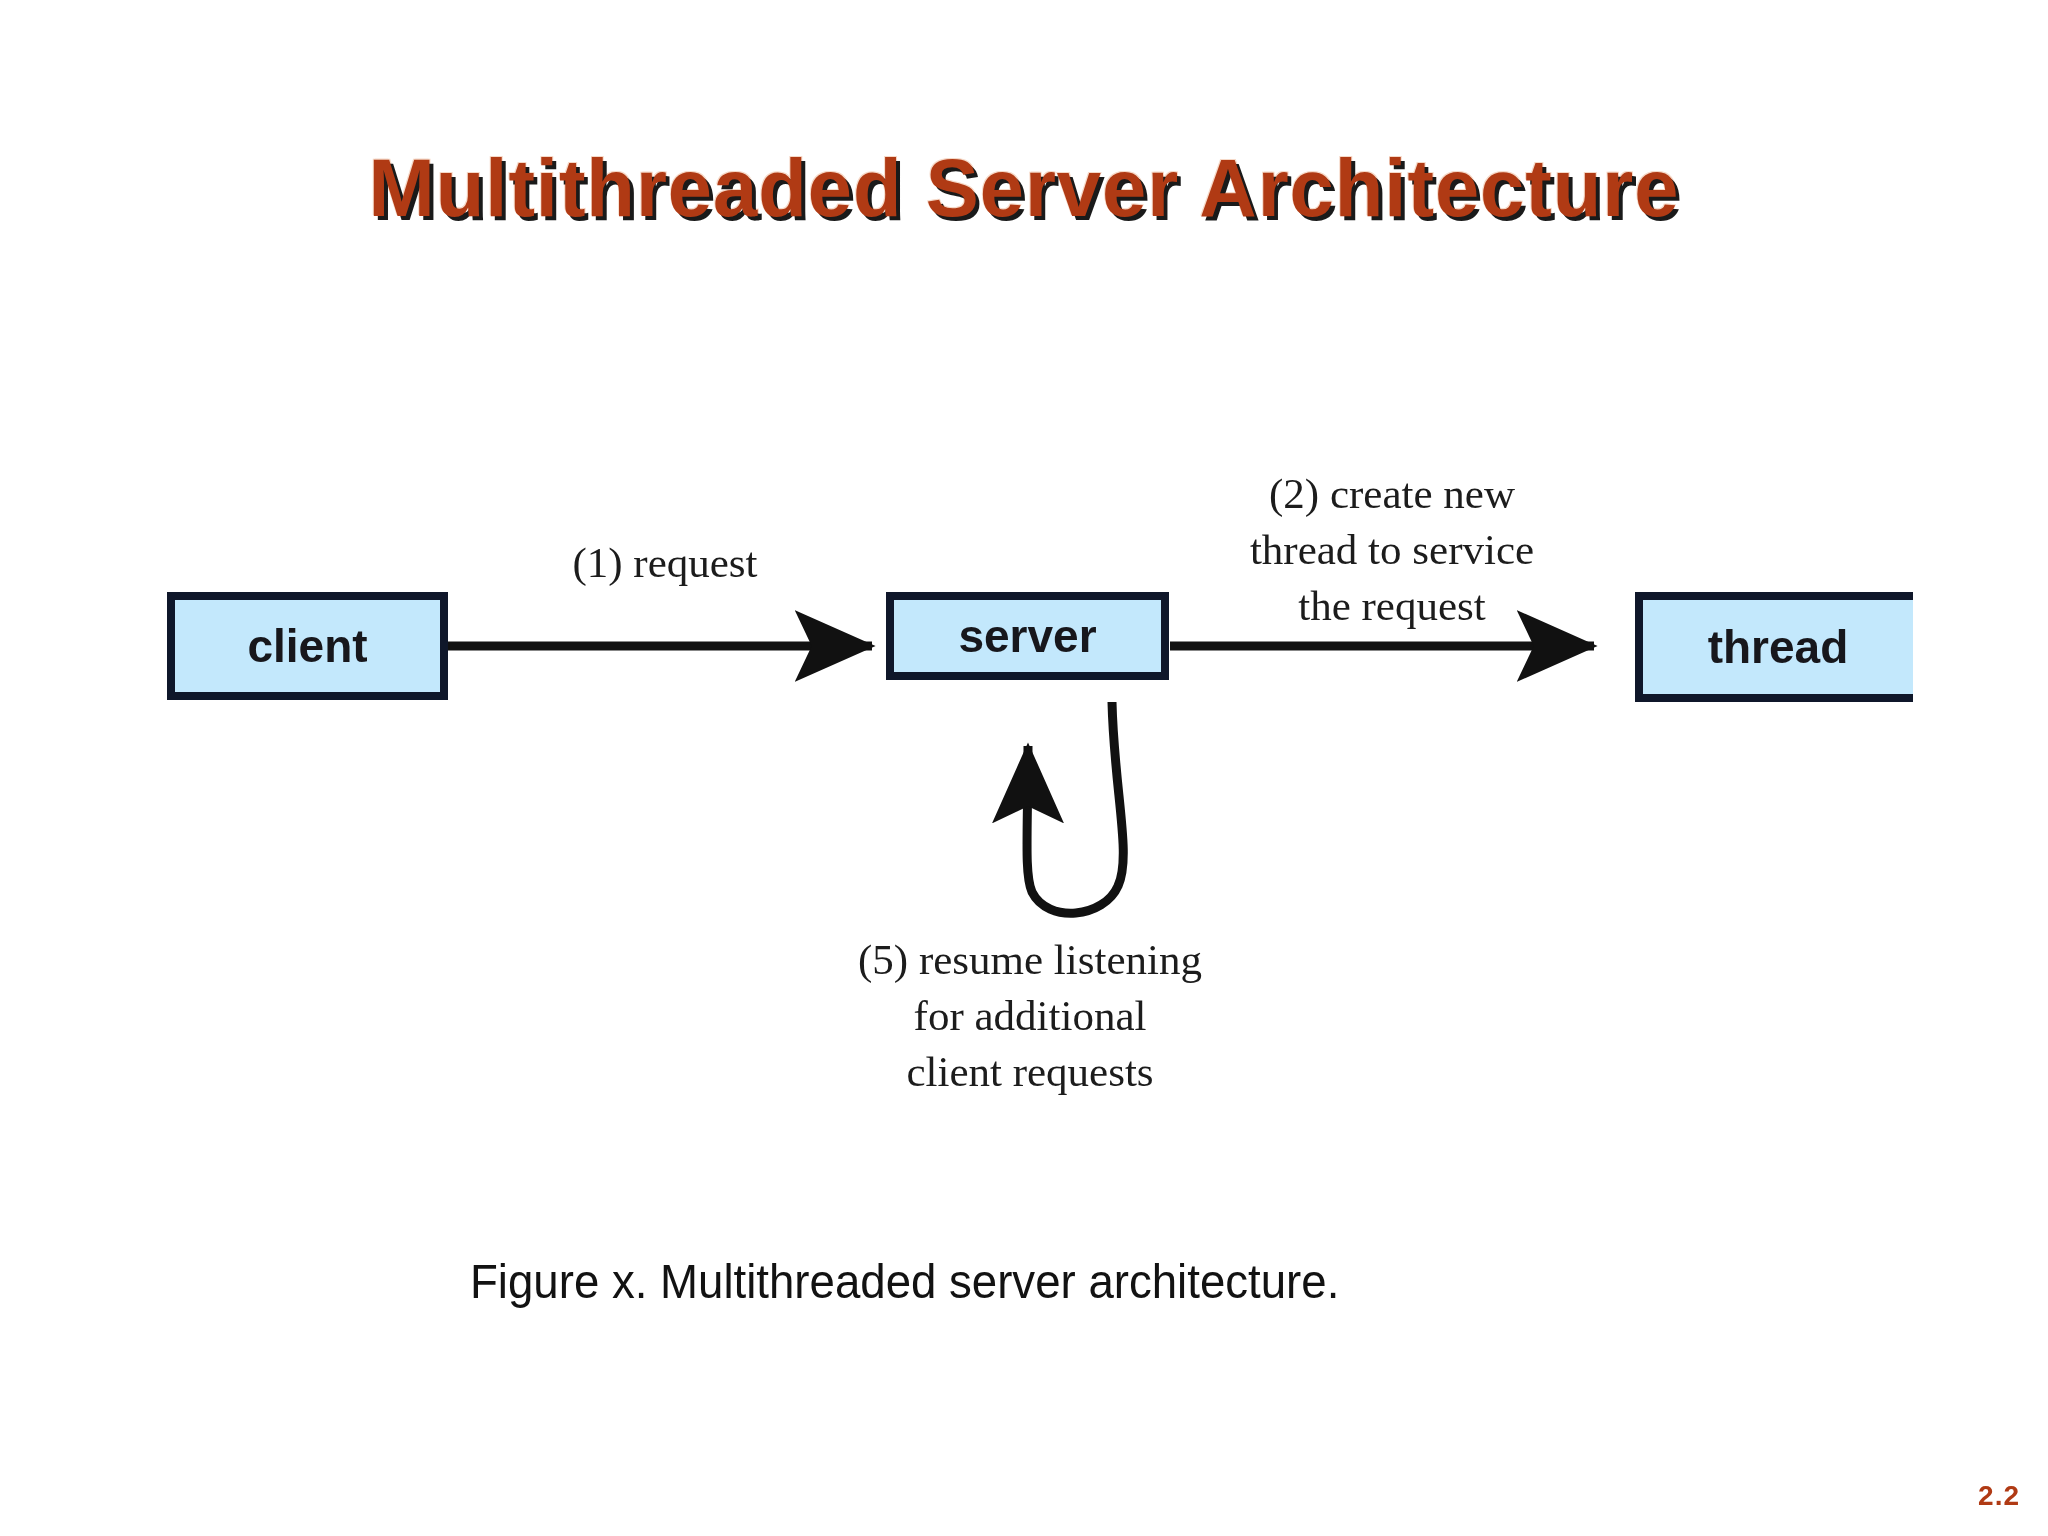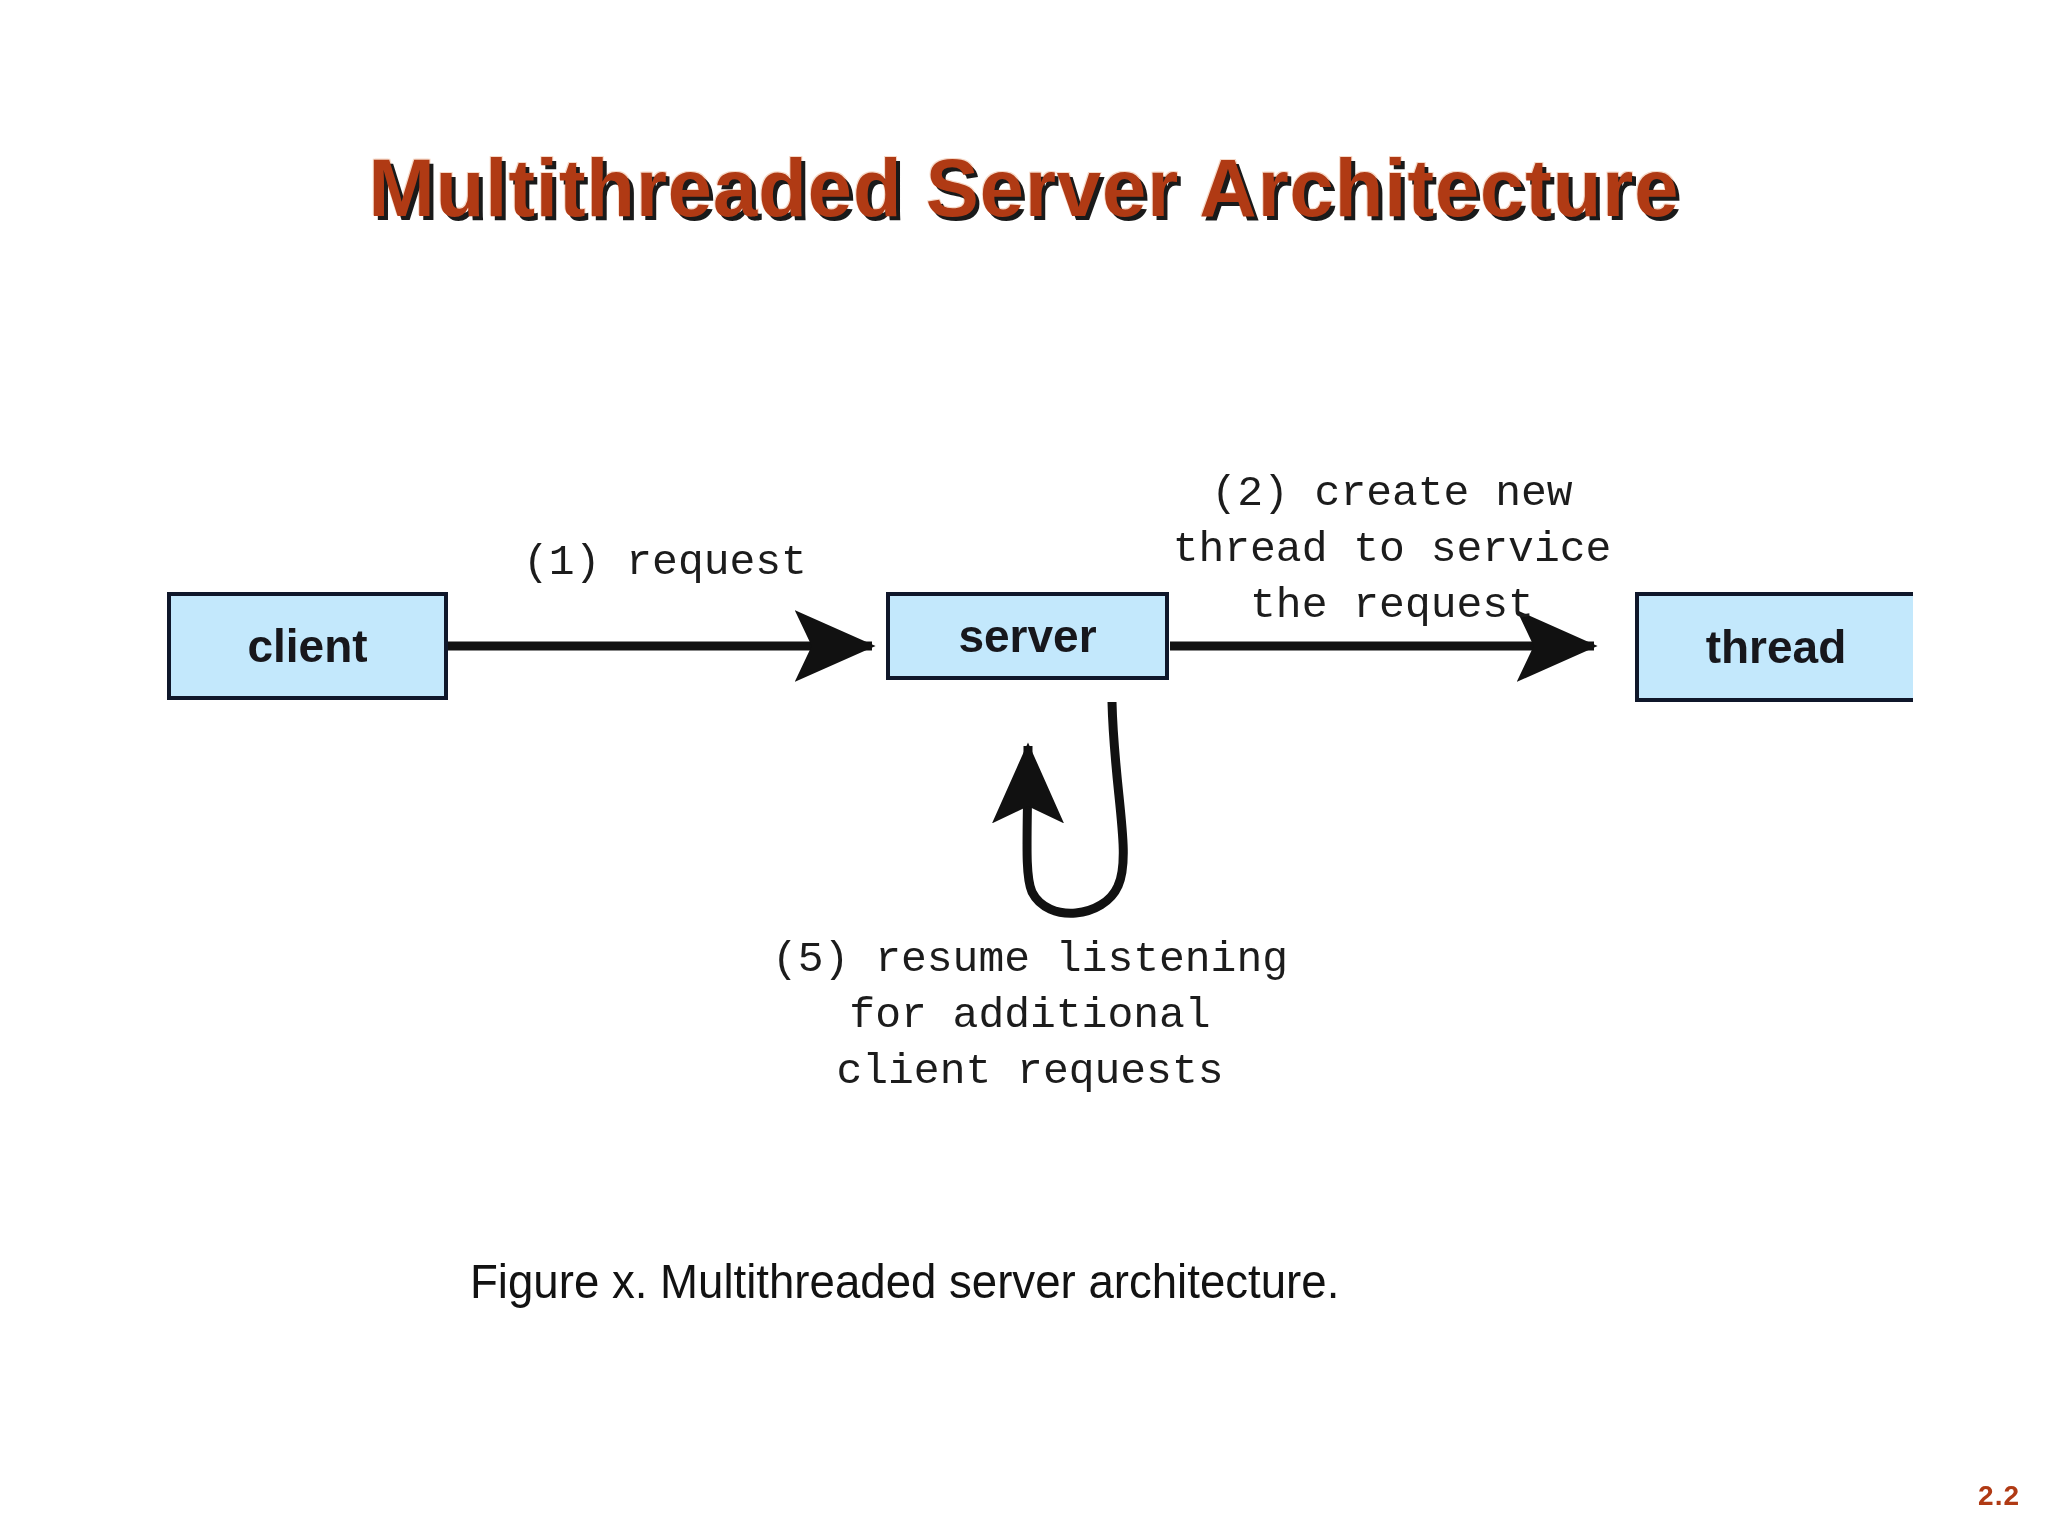--- a/index.html
+++ b/index.html
@@ -53,21 +53,21 @@
     top: 0;
     width: 2048px;
     height: 1536px;
     pointer-events: none;
   }
 
   
   .node-box {
     position: absolute;
     background: #C3E8FC;
-    border: 4px solid #0f172a;
+    border: 8px solid #0f172a;
     box-sizing: border-box;
     display: flex;
     align-items: center;
     justify-content: center;
   }
   .node-box.open-right {
     border-right: 0;
     margin-left: 27px;
   }
   .node-label {
@@ -79,21 +79,21 @@
     user-select: none;
   }
 
   #node-client { left: 167px;  top: 592px; width: 281px; height: 108px; }
   #node-server { left: 886px;  top: 592px; width: 283px; height: 88px; }
   #node-thread { left: 1608px; top: 592px; width: 278px; height: 110px; }
 
   
   .edge-label {
     position: absolute;
-    font-family: Liberation Mono, monospace;
+    font-family: Liberation Serif, serif;
     font-size: 43px;
     line-height: 56px;
     color: #1c1c1c;
     text-align: center;
     white-space: pre-line;
     user-select: none;
   }
   #label-request  { left: 470px;  top: 512px; width: 390px; margin-top: 23px; }
   #label-create   { left: 1172px; top: 466px; width: 440px; }
   #label-resume   { left: 760px;  top: 932px; width: 540px; }

